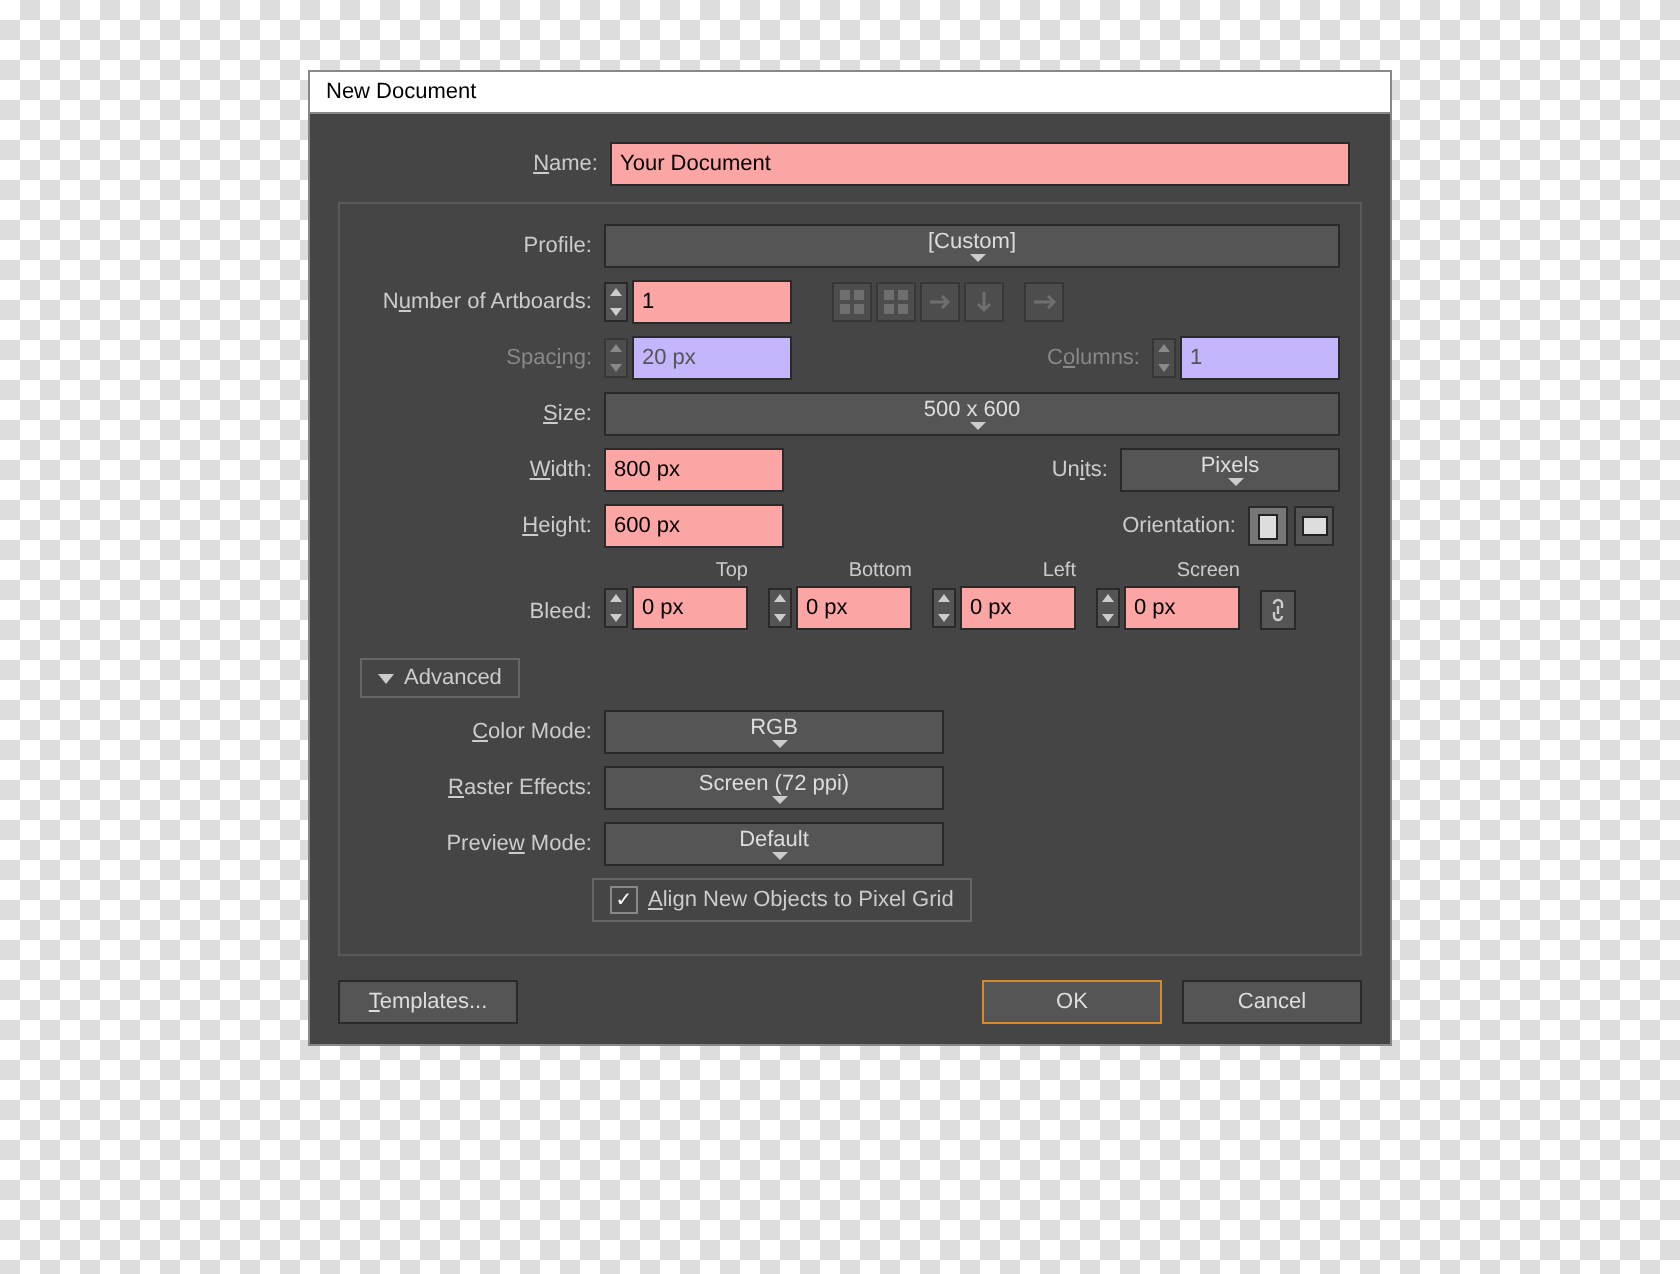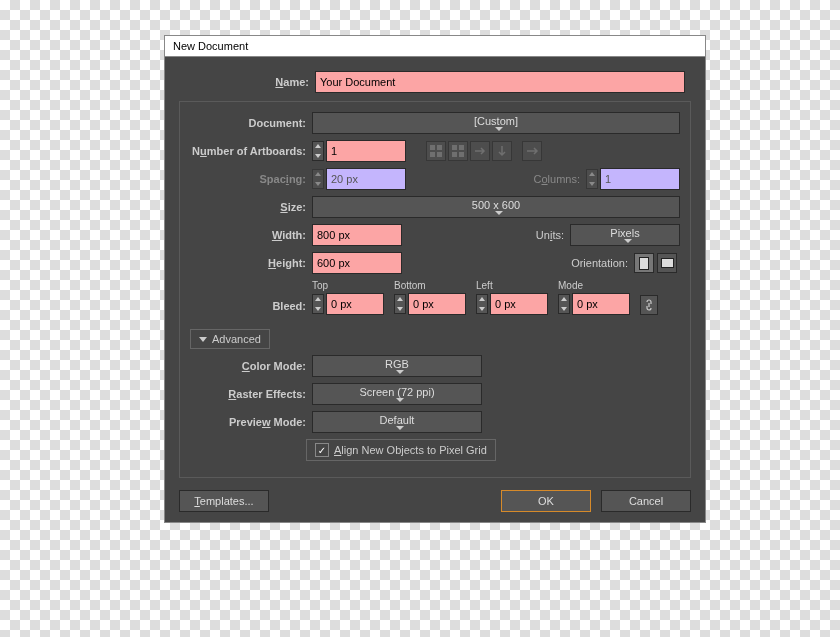--- a/index.html
+++ b/index.html
@@ -13,21 +13,21 @@
     linear-gradient(45deg, transparent 75%, #ddd 75%),
     linear-gradient(-45deg, transparent 75%, #ddd 75%);
   background-size: 20px 20px;
   background-position: 0 0, 0 10px, 10px -10px, -10px 0px;
   width: 840px;
   height: 637px;
   position: relative;
 }
 .window {
   position: absolute;
-  left: 164px;
+  left: 154px;
   top: 35px;
   width: 540px;
   background: #fff;
   border: 1px solid #888;
 }
 .titlebar {
   background: #fff;
   color: #000;
   padding: 4px 8px;
   font-size: 11px;
@@ -49,21 +49,21 @@
   align-items: center;
   margin-bottom: 6px;
   min-height: 20px;
 }
 .label {
   text-align: right;
   padding-right: 6px;
   color: #ccc;
 }
 .label.dim { color: #888; }
-.label-col { width: 116px; flex-shrink: 0; font-weight: bold; }
+.label-col { width: 116px; flex-shrink: 0; }
 .input-text {
   background: #fca5a5;
   border: 1px solid #2a2a2a;
   color: #000;
   font-size: 11px;
   padding: 2px 4px;
   height: 16px;
   box-sizing: content-box;
 }
 .input-text::placeholder { color: #000; }
@@ -117,20 +117,21 @@
   justify-content: center;
   margin-right: 2px;
   box-sizing: border-box;
 }
 .icon-btn.dim { opacity: 0.5; }
 .icon-btn svg { width: 14px; height: 14px; }
 .bleed-col {
   display: flex;
   flex-direction: column;
   margin-right: 10px;
+  align-items: flex-end;
 }
 .bleed-col .blabel { font-size: 10px; color: #ccc; margin-bottom: 2px; }
 .bleed-input-wrap { display: flex; align-items: center; }
 .link-icon {
   width: 18px; height: 20px;
   background: #555;
   border: 1px solid #2a2a2a;
   display: inline-flex;
   align-items: center;
   justify-content: center;
@@ -214,21 +215,21 @@
   <div class="dialog-body">
 
     <div class="top-name-row">
       <div class="label label-col"><span class="underline">N</span><span>ame:</span></div>
       <input class="input-text" style="width: 360px;" value="Your Document">
     </div>
 
     <div class="group">
 
       <div class="row">
-        <div class="label label-col">Document:</div>
+        <div class="label label-col">Profile:</div>
         <div class="dropdown" style="flex:1">
           <span>[Custom]</span>
             <span class="arrow"></span>
         </div>
       </div>
 
       <div class="row">
         <div class="label label-col">N<span class="underline">u</span>mber of Artboards:</div>
         <div class="spinner">
             <div class="up"></div>
@@ -344,21 +345,21 @@
           <div class="blabel">Left</div>
           <div class="bleed-input-wrap">
             <div class="spinner">
                 <div class="up"></div>
                 <div class="down"></div>
               </div>
             <input class="input-text" style="width: 48px;" value="0 px">
           </div>
         </div>
         <div class="bleed-col">
-          <div class="blabel">Mode</div>
+          <div class="blabel">Screen</div>
           <div class="bleed-input-wrap">
             <div class="spinner">
                 <div class="up"></div>
                 <div class="down"></div>
               </div>
             <input class="input-text" style="width: 48px;" value="0 px">
           </div>
         </div>
         <div class="link-icon" style="margin-bottom:0">
           <svg width="10" height="14" viewBox="0 0 10 14">

